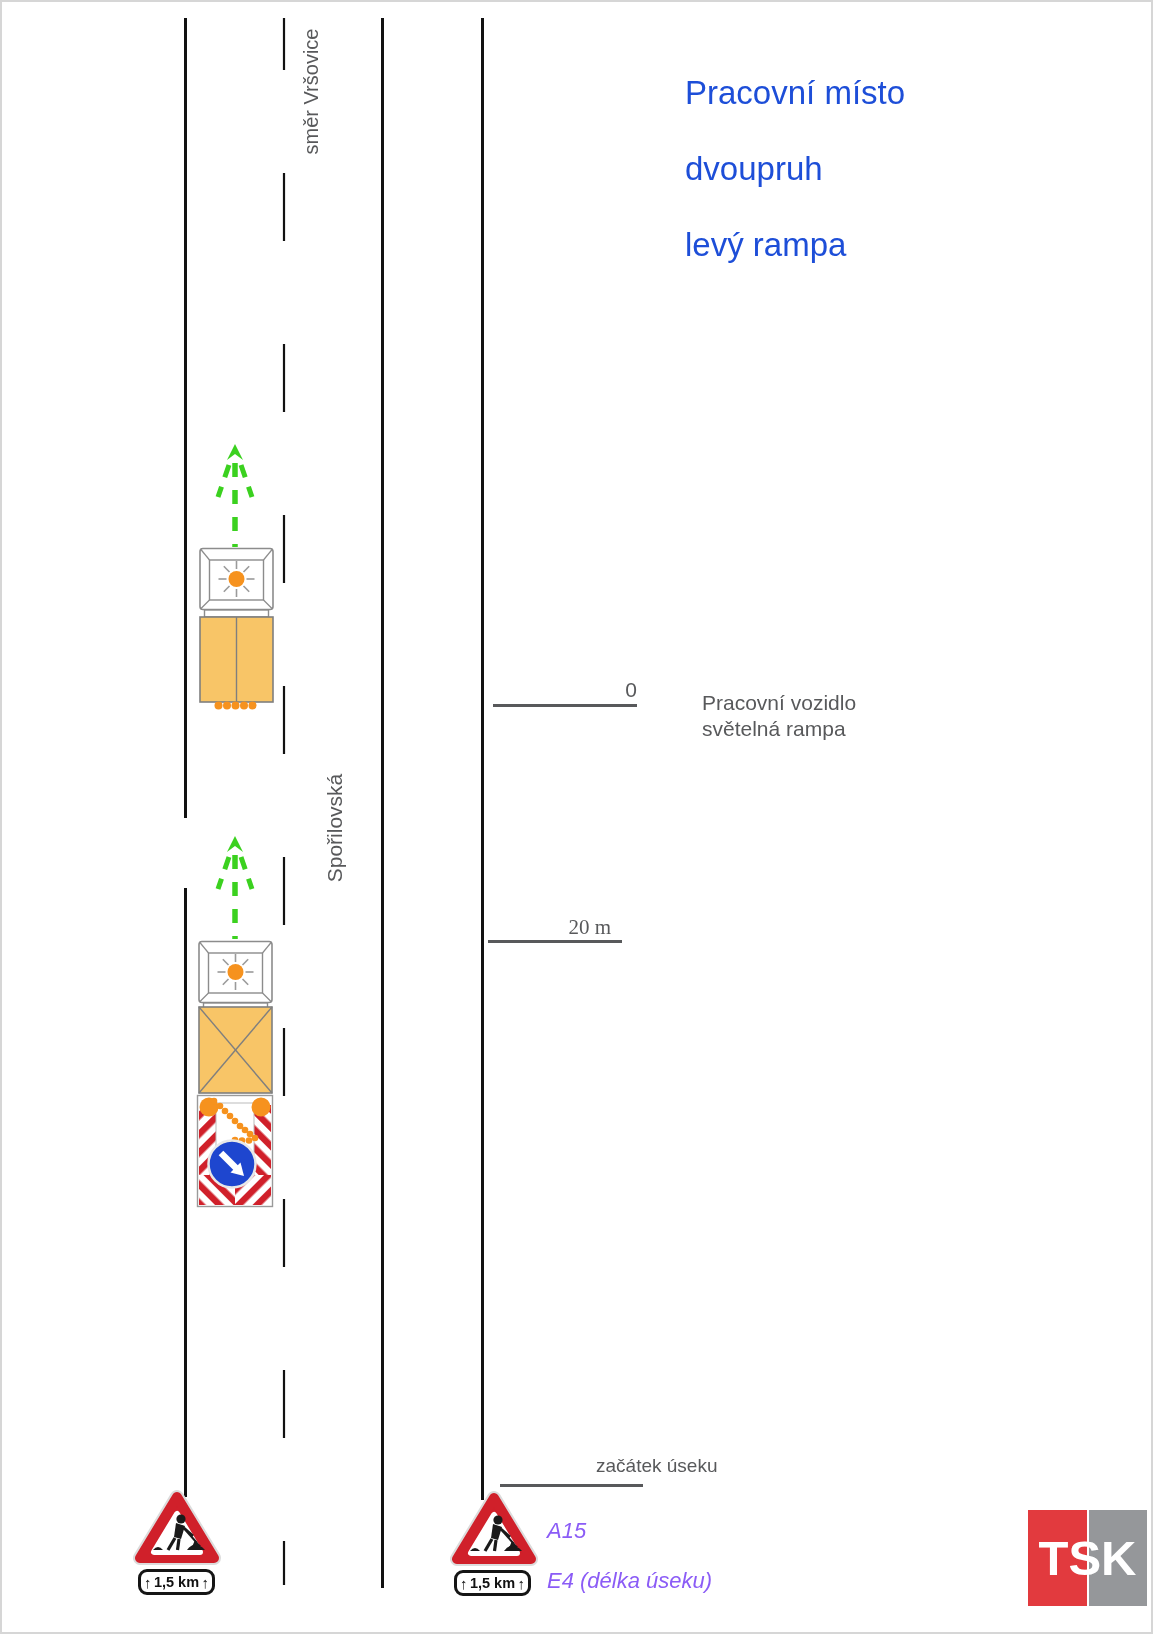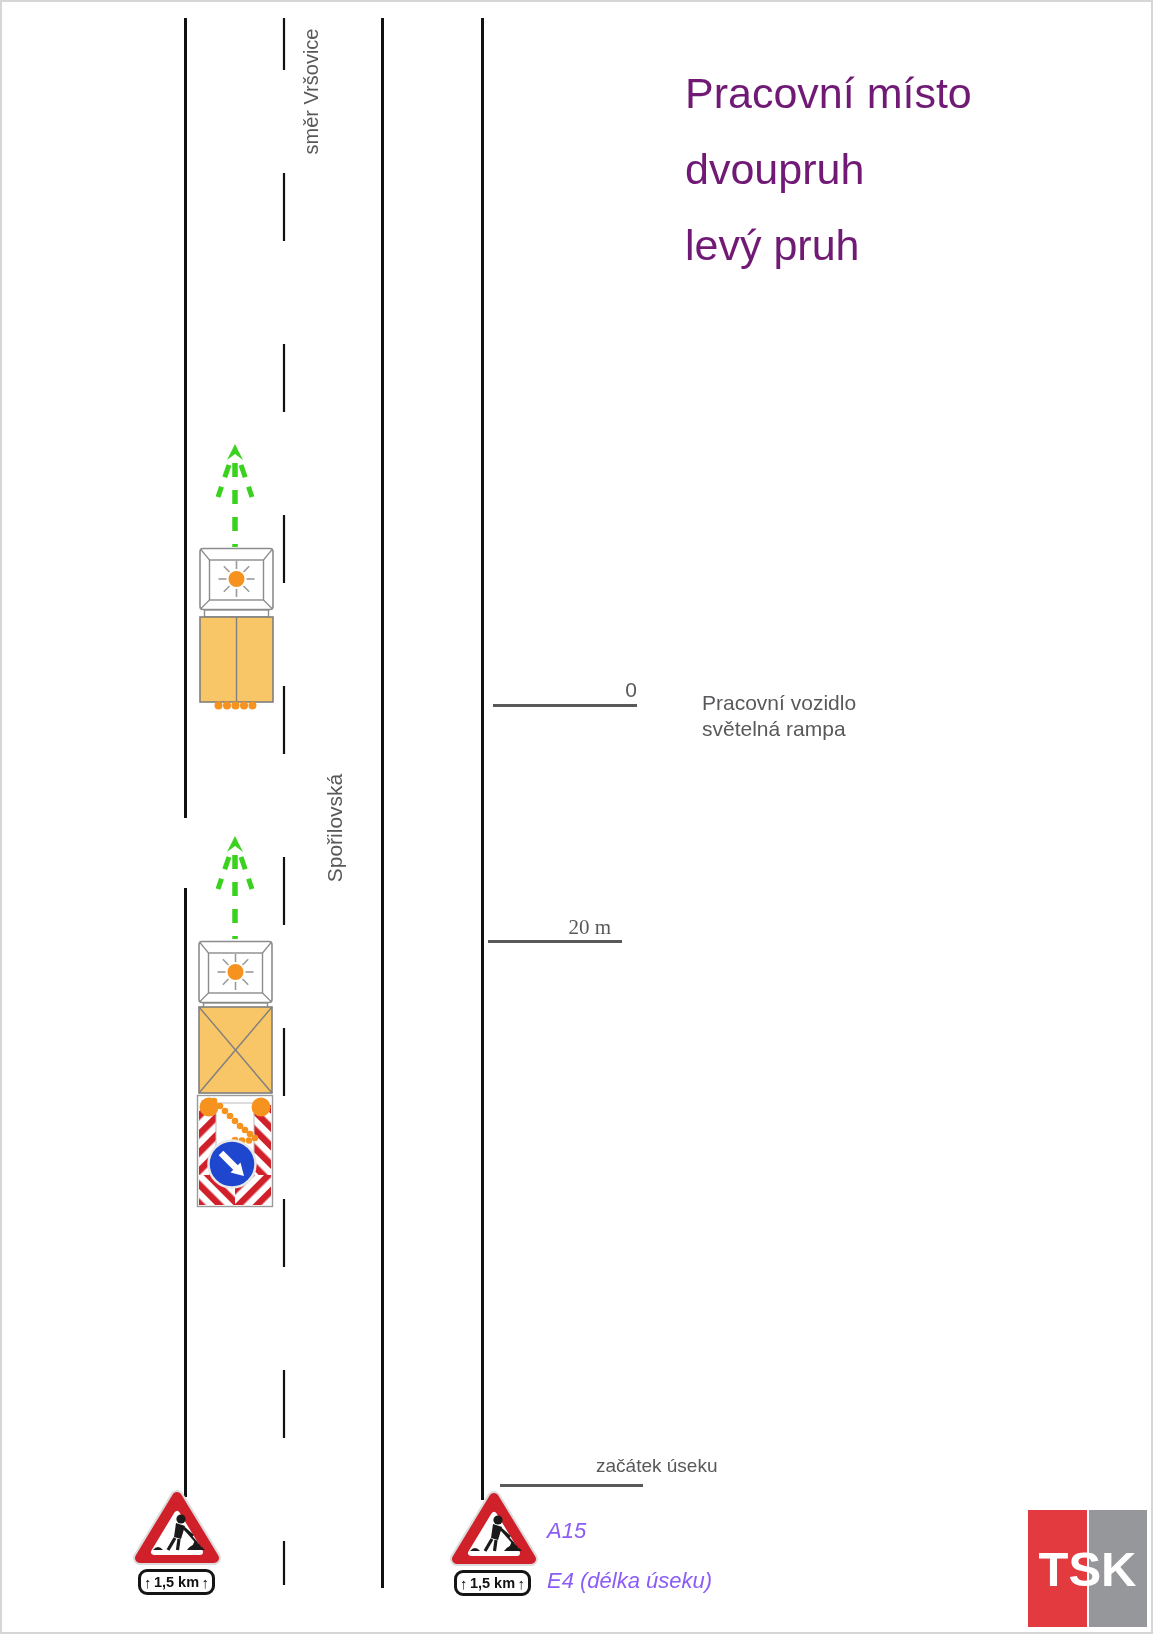--- a/index.html
+++ b/index.html
@@ -3,21 +3,21 @@
 <meta charset="utf-8">
 <style>
   html,body{margin:0;padding:0;background:#fff;}
   .page{
     position:relative;width:1153px;height:1634px;background:#fff;overflow:hidden;
     font-family:"Liberation Sans",sans-serif;color:#58595b;
     box-shadow:inset 0 0 0 2px #d6d6d6;
   }
   svg.drawing{position:absolute;left:0;top:0;width:1153px;height:1634px;}
   .abs{position:absolute;white-space:pre-line;}
-  .title{left:685px;top:36px;width:440px;font-size:43px;line-height:38px;color:#701a75;}
+  .title{left:685px;top:36px;width:440px;font-size:33px;line-height:38px;color:#1d4ed8;}
   .rot{transform:rotate(-90deg);transform-origin:center center;text-align:center;}
   .smer{left:232px;top:79px;width:160px;height:25px;font-size:20px;}
   .sporilov{left:256px;top:815px;width:160px;height:26px;font-size:21px;}
   .dist{font-size:21px;text-align:right;width:77px;color:#58595b;}
   .d0{left:560px;top:678px;}
   .d20{left:534px;top:915px;font-family:Liberation Serif, serif;}
   .mlabel{font-size:21px;line-height:26px;color:#58595b;}
   .m0{left:655px;top:690px;width:320px;margin-left:47px;}
   .m20{left:662px;top:936px;width:420px;white-space:nowrap;}
   .mz{left:596px;top:1455px;width:220px;white-space:nowrap;font-size:19px;}
@@ -26,21 +26,21 @@
   .e4lab{left:547px;top:1568px;}
   .plate{
     position:absolute;width:77px;height:26px;background:#fff;border:3.5px solid #151515;
     border-radius:9px;box-sizing:border-box;display:flex;align-items:center;
     justify-content:space-between;padding:0 3px;font-size:14.5px;font-weight:bold;color:#111;
     white-space:nowrap;
   }
   .plate .arr{font-size:15px;font-weight:bold;line-height:1;}
   .plate1{left:138px;top:1569px;}
   .plate2{left:454px;top:1570px;}
-  .logo{position:absolute;left:1028px;top:1510px;width:119px;height:117px;display:flex;}
+  .logo{position:absolute;left:1028px;top:1510px;width:119px;height:96px;display:flex;}
   .logo .red{width:59px;height:100%;background:#e23a3e;}
   .logo .seam{width:2px;height:100%;background:#fff;}
   .logo .gry{width:58px;height:100%;background:#95979a;}
   .logo .txt{
     position:absolute;left:0;top:0;width:100%;height:100%;display:flex;align-items:center;
     justify-content:center;color:#fff;font-weight:bold;font-size:49px;letter-spacing:0px;
   }
 </style>
 </head>
 <body>
@@ -173,21 +173,21 @@
       </g>
     </g>
 
     <use href="#a15-sym" transform="translate(132,1488)"></use>
     <use href="#a15-sym" transform="translate(449,1489)"></use>
   </svg>
 
   <div class="abs title">
     <div>Pracovní místo</div>
     <div>dvoupruh</div>
-    <div>levý pruh</div>
+    <div>levý rampa</div>
   </div>
 
   <div class="abs rot smer">směr Vršovice</div>
   <div class="abs rot sporilov">Spořilovská</div>
 
   <div class="abs dist d0">0</div>
   <div class="abs mlabel m0">Pracovní vozidlo
 světelná rampa</div>
 
   <div class="abs dist d20">20 m</div>

